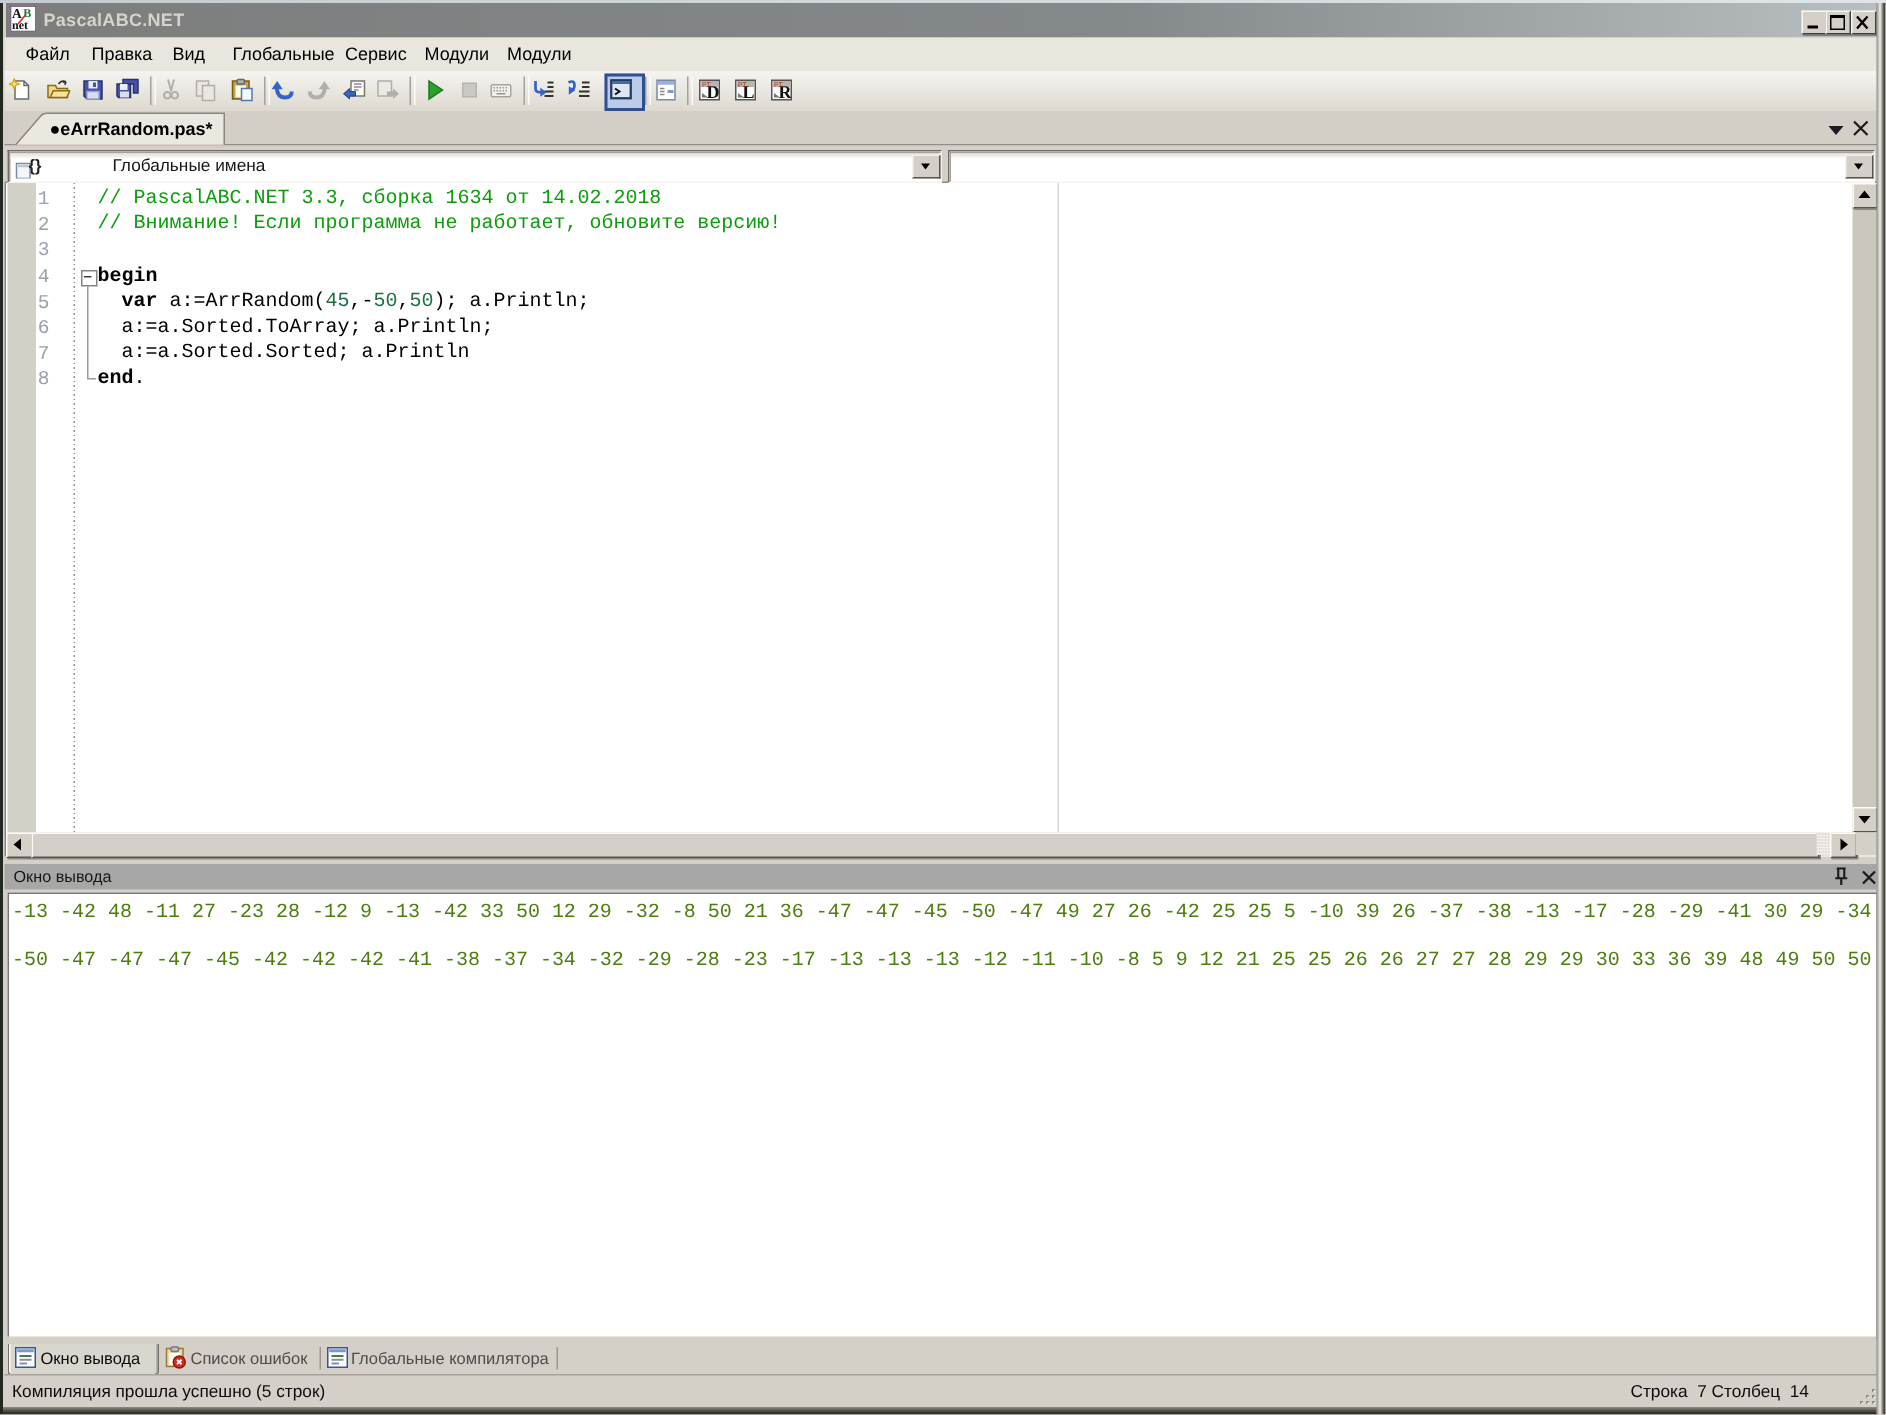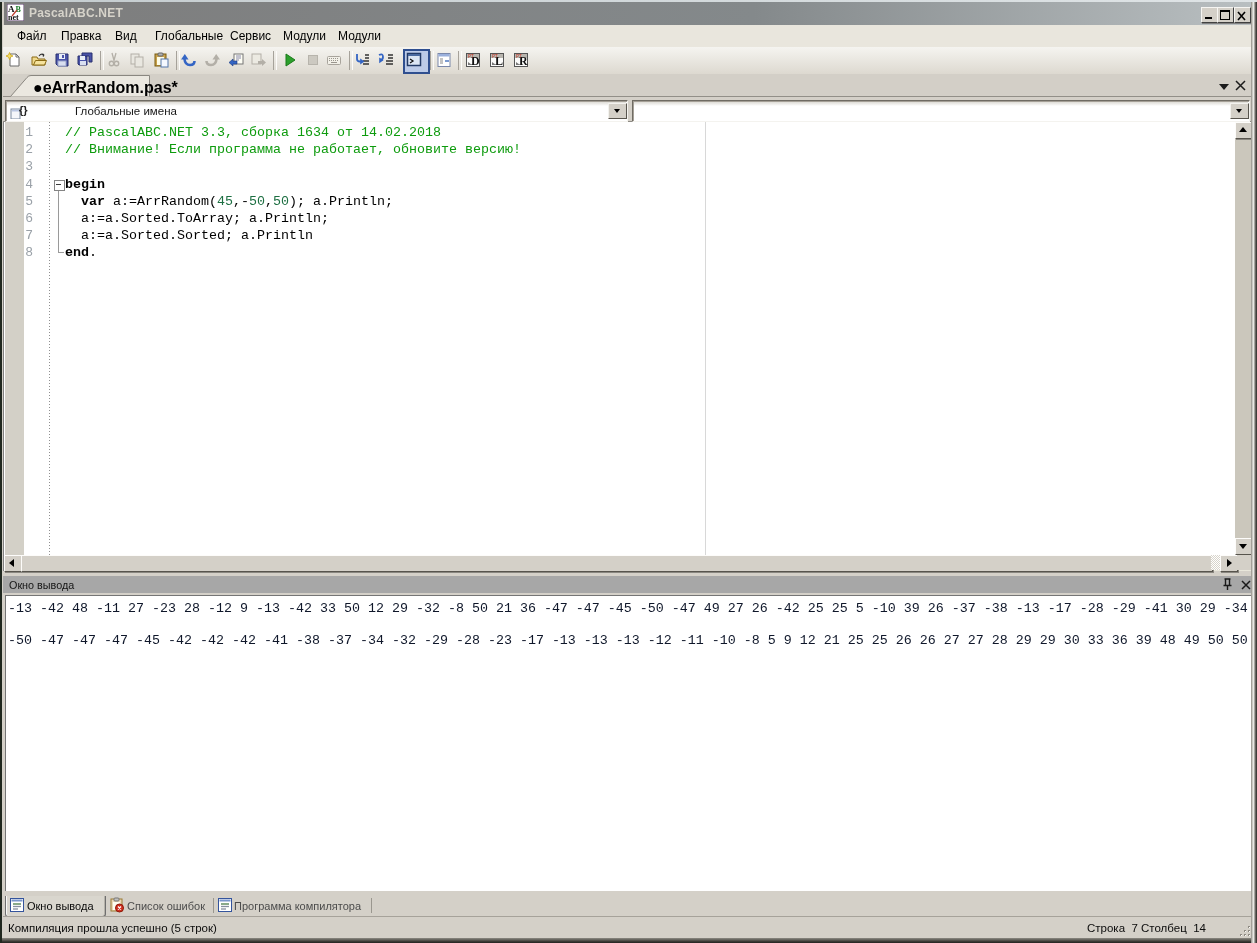--- a/index.html
+++ b/index.html
@@ -6,41 +6,41 @@
 .abs{position:absolute;}
 #titlebar{left:4px;top:2px;width:1249px;height:23px;background:linear-gradient(90deg,#7d7d7d,#84898b 60%,#b9bfc1);}
 #title{left:29px;top:6px;font-size:12px;font-weight:bold;color:#d6d3ca;letter-spacing:.2px;}
 .wbtn{top:7px;width:15px;height:14px;background:#d4d0c8;border:1px solid;border-color:#f6f5f2 #404040 #404040 #f6f5f2;box-shadow:1px 1px 0 #808080;}
 #menubar{left:3px;top:25px;width:1249px;height:22px;background:#e9e6dd;}
 .mi{top:4px;font-size:12px;color:#000;}
 #toolbar{left:3px;top:47px;width:1249px;height:27px;background:linear-gradient(#f5f4f0,#ddd9d0);}
 .tsep{top:51px;width:2px;height:19px;border-left:1px solid #a6a29a;border-right:1px solid #fcfbf9;}
 #tabstrip{left:3px;top:74px;width:1249px;height:23px;background:#d3cfc7;}
 #tabline{left:3px;top:96px;width:1249px;height:1px;background:#928f88;}
-#dtxt{left:33px;top:79px;font-size:16px;font-weight:bold;color:#000;}
+#dtxt{left:33px;top:79px;font-size:12px;font-weight:bold;color:#000;}
 #comborow{left:3px;top:97px;width:1249px;height:25px;background:#d4d0c8;}
 .combo{top:100px;height:20px;background:#fff;border:1px solid;border-color:#6f6b63 #f4f3ef #f4f3ef #6f6b63;box-shadow:inset 1px 1px 0 #a5a097;}
 .cbtn{top:2px;width:17px;height:14px;background:#d4d0c8;border:1px solid;border-color:#f3f2ee #58554e #58554e #f3f2ee;}
 .cbtn:after{content:"";position:absolute;left:5px;top:5px;border:3.5px solid transparent;border-top:4px solid #000;}
 #editor{left:3px;top:122px;width:1248px;height:449px;background:#fff;border-left:1px solid #828282;}
 #gutterstrip{left:1px;top:0;width:19px;height:433px;background:#d3d0c7;}
 .lnum{left:5px;width:24px;text-align:right;font-family:"Liberation Mono",monospace;font-size:13px;color:#9aa1a8;}
 #dotline{left:45px;top:0;width:1px;height:433px;background-image:repeating-linear-gradient(180deg,#909090 0 1px,transparent 1px 3px);}
 #marginline{left:701px;top:0;width:1px;height:433px;background:#d8d8d8;}
 .cl{left:61px;font-family:"Liberation Mono",monospace;font-size:13.33px;color:#000;white-space:pre;}
 .cmt{color:#0d9b0d;}
 .num{color:#1d6f42;}
 .kw{font-weight:bold;}
 #vsb{left:1231px;top:0;width:17px;height:433px;background:#cbc7bc;}
 #hsb{left:0;top:433px;width:1248px;height:16px;background:#e9e7db;}
 .sbtn{background:#d4d0c8;border:1px solid;border-color:#fdfcfa #57544d #57544d #fdfcfa;box-shadow:1px 1px 0 #8a8780;}
 #dockhead{left:3px;top:576px;width:1248px;height:17px;background:#a7a7a7;}
 #dockhead span{position:absolute;left:6px;top:3px;font-size:10.8px;color:#151515;}
 #output{left:5px;top:595px;width:1245px;height:296px;background:#fff;border:1px solid #757575;}
-.outln{left:2px;font-family:"Liberation Mono",monospace;font-size:13.33px;color:#0f172a;white-space:pre;}
+.outln{left:2px;font-family:"Liberation Mono",monospace;font-size:13.33px;color:#4d7c0f;white-space:pre;}
 #btabs{left:3px;top:891px;width:1248px;height:25px;background:#d4d0c8;}
 #acttab{left:2px;top:5px;width:99px;height:20px;background:#d9d6ce;border:1px solid #6f6f6f;border-top:none;border-radius:0 0 3px 3px;box-shadow:inset 1px 0 0 #fafaf8,inset -1px 0 0 #b5b2aa;}
 .btt{top:9px;font-size:11px;}
 .btsep{top:7px;width:1px;height:15px;background:#9a978f;}
 #statusbar{left:3px;top:916px;width:1249px;height:22px;background:#d4d0c8;border-top:1px solid #a6a29a;}
 #stxt{left:8px;top:922px;font-size:11.5px;color:#0c0c0c;}
 #srow{left:1087px;top:922px;font-size:11.5px;color:#0c0c0c;}
 
 #fleft{left:0;top:0;width:2px;height:943px;background:#20281f;}
 #ftop{left:0;top:0;width:1257px;height:2px;background:linear-gradient(90deg,#c4cccf,#dfe4e6);}
@@ -299,21 +299,21 @@
     </svg>
     <div class="btt abs" style="left:124px;color:#4c4c4c;">Список ошибок</div>
     <div class="btsep abs" style="left:210px;"></div>
     <svg class="abs" style="left:215px;top:7px;" width="15" height="15" viewBox="0 0 15 15">
       <rect x="0.5" y="0.5" width="13" height="13" fill="#fff" stroke="#34549c"></rect>
       <rect x="1.5" y="1.5" width="11" height="2" fill="#7a96cc"></rect>
       <path d="M3 6 L11 6" stroke="#4a7a4a" stroke-width="1.3"></path>
       <path d="M3 8.5 L11 8.5" stroke="#8890a0" stroke-width="1.3"></path>
       <path d="M3 11 L8 11" stroke="#8890a0" stroke-width="1.3"></path>
     </svg>
-    <div class="btt abs" style="left:231px;color:#4c4c4c;">Программа компилятора</div>
+    <div class="btt abs" style="left:231px;color:#4c4c4c;">Глобальные компилятора</div>
     <div class="btsep abs" style="left:368px;"></div>
   </div>
 <div id="statusbar" class="abs"></div>
 <div id="stxt" class="abs">Компиляция прошла успешно (5 строк)</div>
 <svg class="abs" style="left:1238px;top:924px;" width="14" height="14" viewBox="0 0 14 14">
     <g fill="#8e8a82">
       <rect x="10" y="10" width="2" height="2"></rect>
       <rect x="10" y="6" width="2" height="2"></rect>
       <rect x="10" y="2" width="2" height="2"></rect>
       <rect x="6" y="10" width="2" height="2"></rect>

